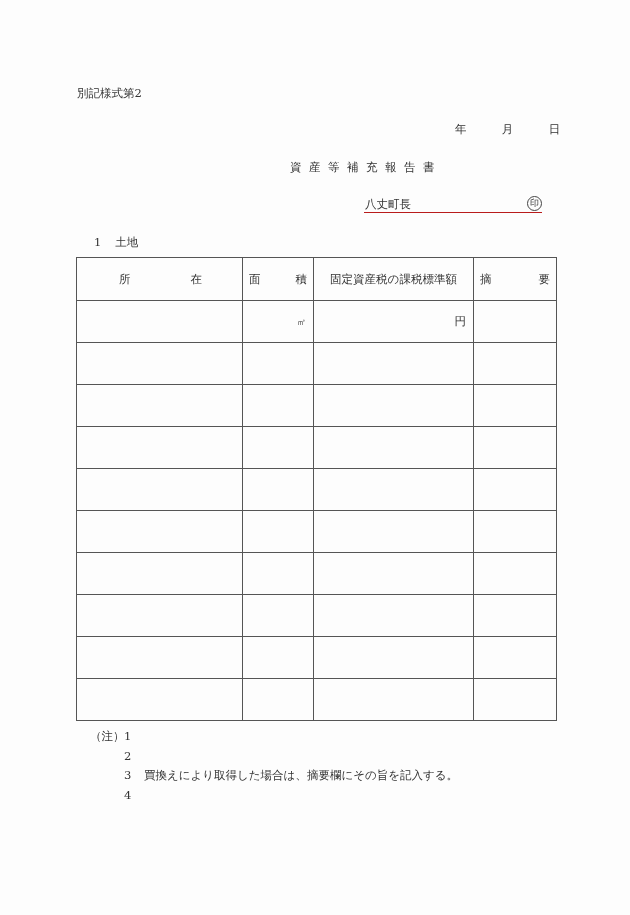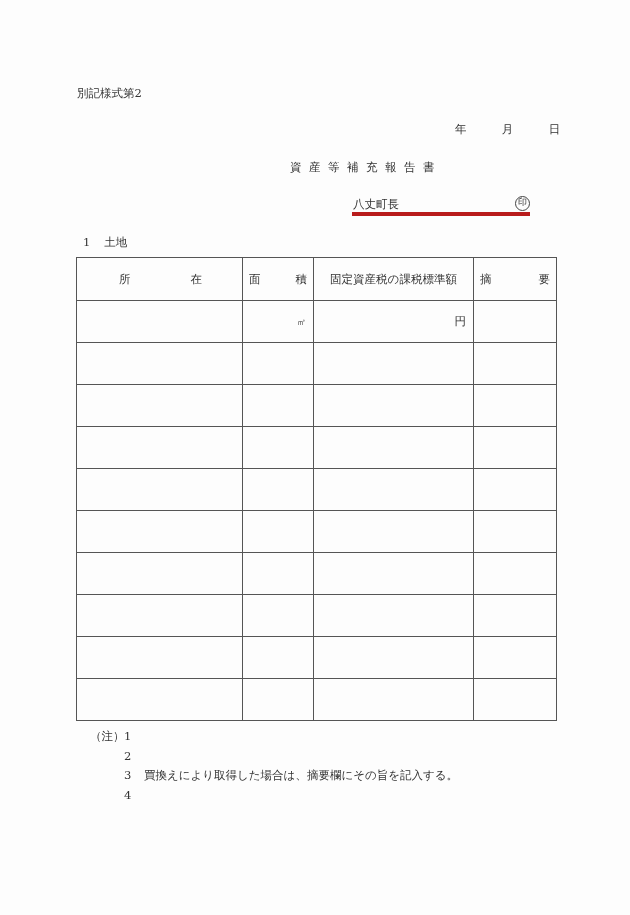--- a/index.html
+++ b/index.html
@@ -6,25 +6,25 @@
     body {
       width:630px; height:915px; background:#fdfdfd; position:relative;
       font-family:"DejaVu Serif","Liberation Serif",serif; color:#333; font-size:11.5px;
       overflow:hidden;
     }
     .abs { position:absolute; white-space:nowrap; }
     #form-label { left:77px; top:86px; }
     #date-line { left:455px; top:122px; }
     #date-line span { display:inline-block; }
     #title { left:260px; top:160px; letter-spacing:7.5px;margin-left:30px; }
-    #mayor { left:352px; top:197px; width:178px; border-bottom:4px solid #b91c1c; height:15px;font-family:Liberation Mono, monospace; }
+    #mayor { left:364px; top:197px; width:178px; border-bottom:1px solid #b91c1c; height:15px; }
     #mayor .name { position:absolute; left:1px; top:0; }
     #mayor .seal { position:absolute; right:0; top:-1px; width:13px; height:13px; border:1px solid #444; border-radius:50%;
                    font-size:9px; line-height:13px; text-align:center; }
-    #section { left:83px; top:235px; }
+    #section { left:94px; top:235px; }
     #section .num { margin-right:14px; }
     table#land {
       position:absolute; left:76px; top:257px; width:481px; border-collapse:collapse;
     }
     #land td, #land th {
       border:1px solid #555; padding:0; font-weight:normal; font-size:11.5px; height:41px;
     }
     #land th { height:42px; }
     #land col.c1 { width:166px; }
     #land col.c2 { width:71px; }

